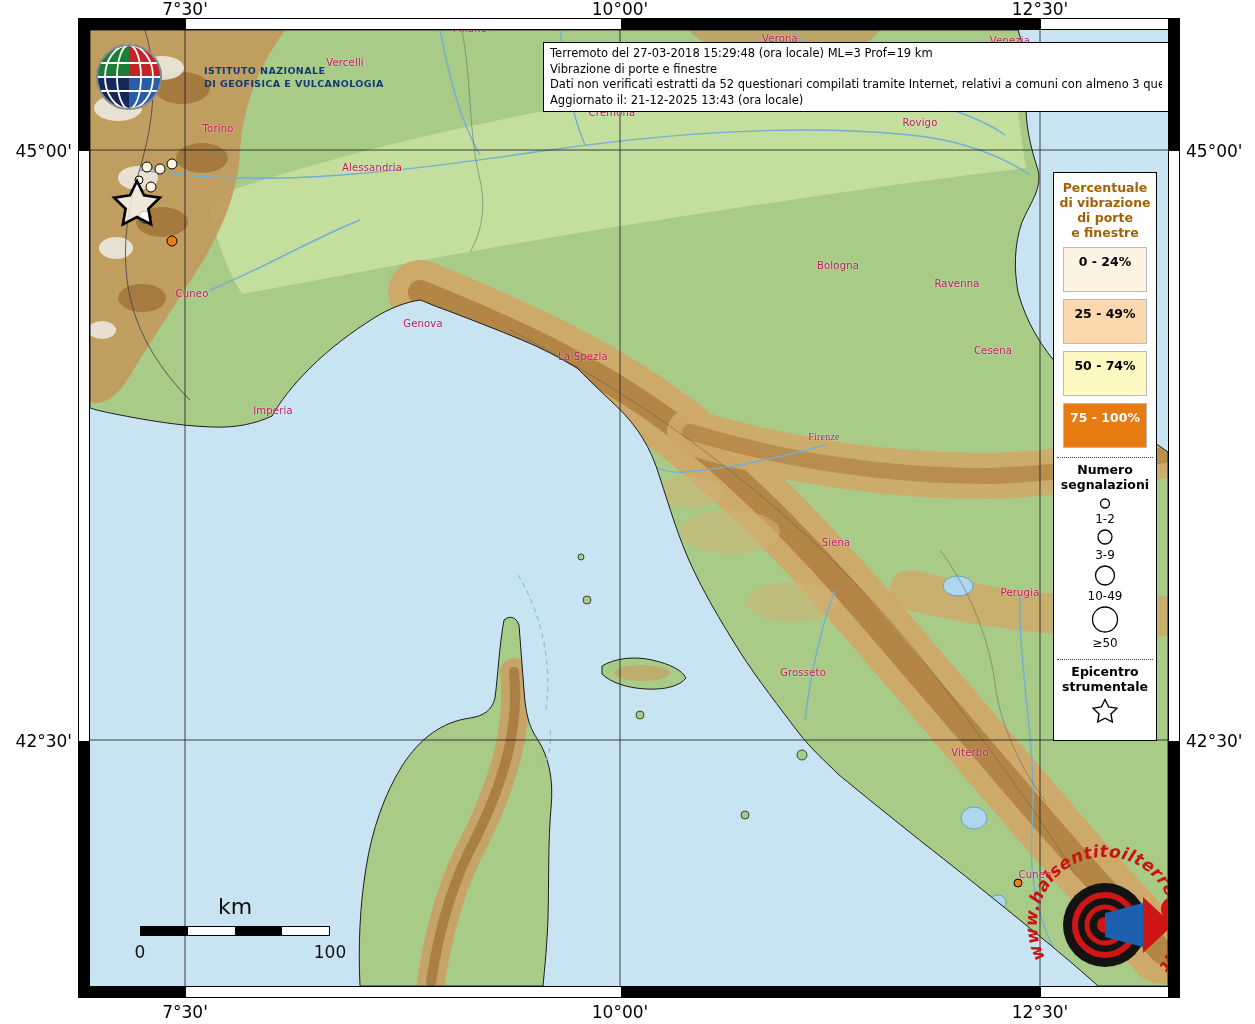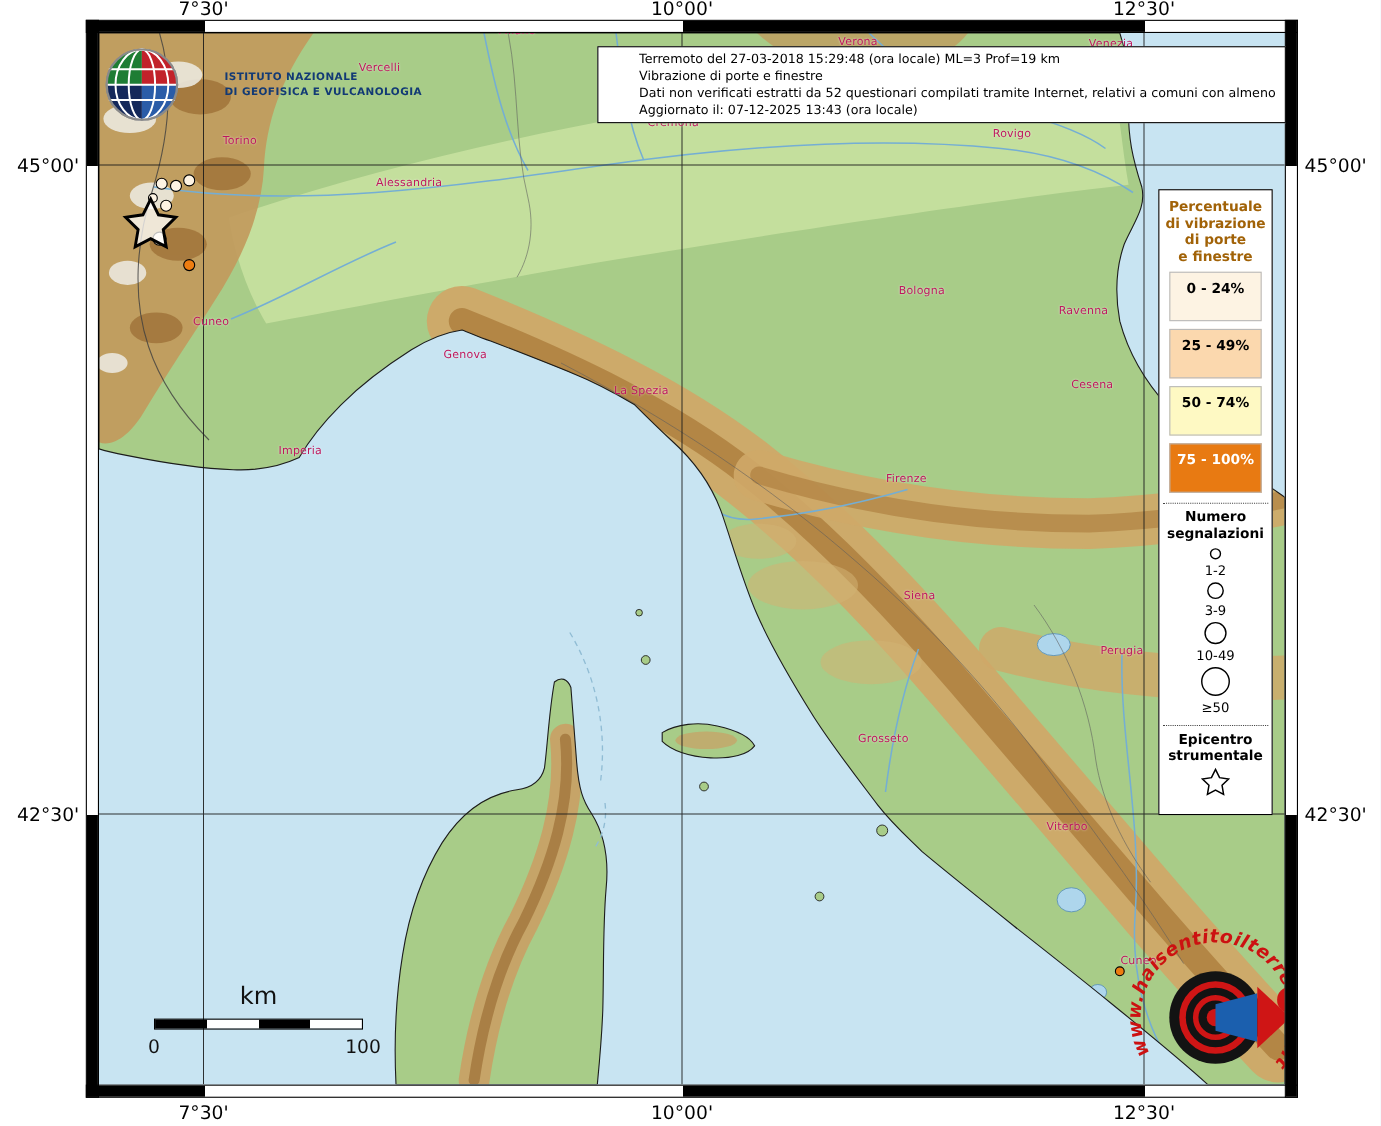--- a/index.html
+++ b/index.html
@@ -29,21 +29,21 @@
   .axis-label{position:absolute;font-size:17px;color:#000;z-index:6;white-space:nowrap;}
   .ax-top{top:0;height:18px;line-height:18px;transform:translateX(-50%);}
   .ax-bottom{top:1002px;height:20px;line-height:20px;transform:translateX(-50%);}
   .ax-left{left:0;width:72px;text-align:right;}
   .ax-right{left:1186px;text-align:left;}
 
   
   .infobox{position:absolute;left:543px;top:42px;width:612px;background:#fff;
            border:1px solid #000;padding:3px 6px;font-size:11.5px;line-height:15.5px;
            color:#000;z-index:7;}
-  .infobox div{white-space:nowrap;overflow:hidden;margin-left:31px;}
+  .infobox div{white-space:nowrap;overflow:hidden;}
 
   
   .ingv{position:absolute;left:94px;top:42px;display:flex;align-items:center;z-index:7;gap:32px;}
   .ingv-text{margin-left:8px;color:#123a75;font-size:9.5px;font-weight:bold;
              letter-spacing:.4px;line-height:13px;}
 
   
   .legend{position:absolute;left:1053px;top:172px;width:102px;background:#fff;
           border:1px solid #000;z-index:7;text-align:center;padding:7px 0 9px;}
   .legend-title div{font-weight:bold;font-size:12.5px;line-height:15px;color:#a16207;}
@@ -184,27 +184,27 @@
     <div id="city-layer">
         <div class="city-label" style="left: 380px; top: -2px;">Milano</div>
         <div class="city-label" style="left: 255px; top: 32px;">Vercelli</div>
         <div class="city-label" style="left: 128px; top: 98px;">Torino</div>
         <div class="city-label" style="left: 282px; top: 137px;">Alessandria</div>
         <div class="city-label" style="left: 522px; top: 82px;">Cremona</div>
         <div class="city-label" style="left: 690px; top: 8px;">Verona</div>
         <div class="city-label" style="left: 920px; top: 10px;">Venezia</div>
         <div class="city-label" style="left: 830px; top: 92px;">Rovigo</div>
         <div class="city-label" style="left: 748px; top: 235px;">Bologna</div>
-        <div class="city-label" style="left: 895px; top: 253px;">Ravenna</div>
+        <div class="city-label" style="left: 867px; top: 253px;">Ravenna</div>
         <div class="city-label" style="left: 903px; top: 320px;">Cesena</div>
         <div class="city-label" style="left: 333px; top: 253px; margin-top: 40px;">Genova</div>
         <div class="city-label" style="left: 493px; top: 326px;">La Spezia</div>
         <div class="city-label" style="left: 102px; top: 263px;">Cuneo</div>
         <div class="city-label" style="left: 183px; top: 380px;">Imperia</div>
-        <div class="city-label" style="left: 734px; top: 406px;">Firenze</div>
+        <div class="city-label" style="left: 734px; top: 406px; font-family: Liberation Serif, serif;">Firenze</div>
         <div class="city-label" style="left: 746px; top: 512px;">Siena</div>
         <div class="city-label" style="left: 930px; top: 562px;">Perugia</div>
         <div class="city-label" style="left: 713px; top: 642px;">Grosseto</div>
         <div class="city-label" style="left: 880px; top: 722px;">Viterbo</div>
         <div class="city-label" style="left: 945px; top: 844px;">Cuneo</div>
       </div>
 
     <svg id="overlay-svg" width="1078" height="956" viewBox="0 0 1078 956">
       <g id="marker-layer">
           <circle cx="57" cy="137" r="5" fill="#fdf3e3" stroke="#000" stroke-width="1"></circle>
@@ -279,21 +279,21 @@
     <div class="ingv-text">
       <div>ISTITUTO NAZIONALE</div>
       <div>DI GEOFISICA E VULCANOLOGIA</div>
     </div>
   </div>
 
   <div class="infobox">
     <div>Terremoto del 27-03-2018 15:29:48 (ora locale) ML=3 Prof=19 km</div>
     <div>Vibrazione di porte e finestre</div>
     <div>Dati non verificati estratti da 52 questionari compilati tramite Internet, relativi a comuni con almeno 3 questionari.</div>
-    <div>Aggiornato il: 07-12-2025 13:43 (ora locale)</div>
+    <div>Aggiornato il: 21-12-2025 13:43 (ora locale)</div>
   </div>
 
   <div class="legend">
     <div class="legend-title">
       <div>Percentuale</div>
       <div>di vibrazione</div>
       <div>di porte</div>
       <div>e finestre</div>
     </div>
     <div id="legend-swatches">

